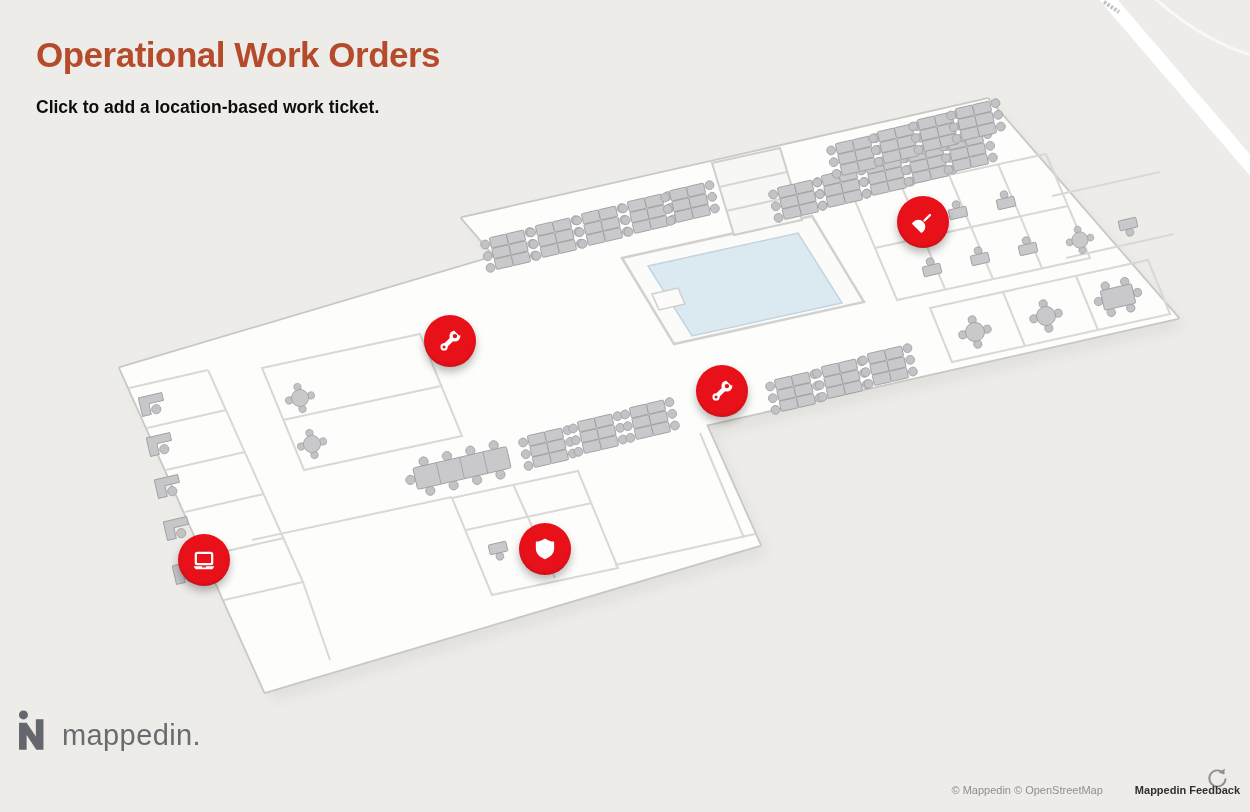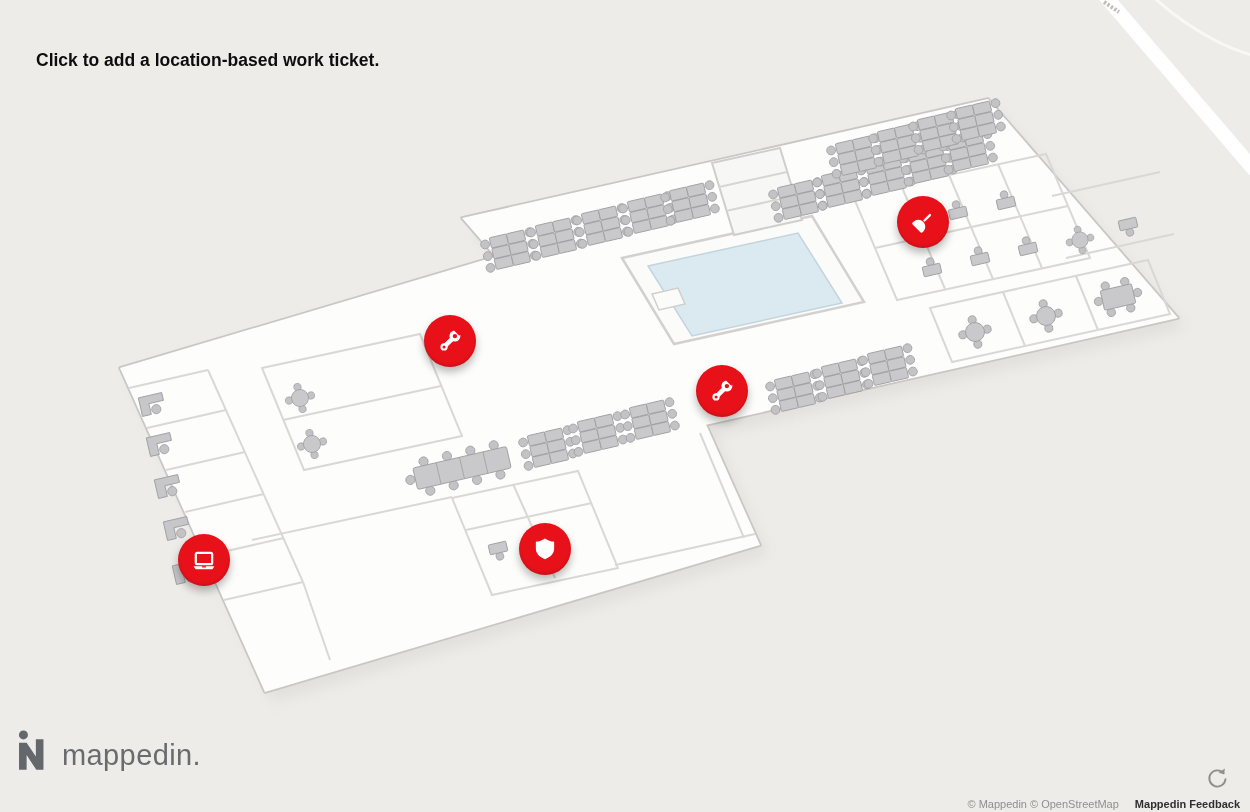--- a/index.html
+++ b/index.html
@@ -10,43 +10,43 @@
   }
   
   #map-svg{position:absolute;left:0;top:0;}
   
   .header{position:absolute;left:36px;top:36px;z-index:30;}
   .header h1{
     margin:0;font-size:35px;font-weight:bold;letter-spacing:-0.5px;
     color:#b54b2b;line-height:1.1;
   }
   .header p{
-    margin:14px 0 0 0;font-size:17.5px;font-weight:bold;color:#0d0d0d;
+    margin:22px 0 0 0;font-size:17.5px;font-weight:bold;color:#0d0d0d;
   }
   
   .marker{
     position:absolute;width:52px;height:52px;border-radius:50%;
     background:#e8111a;z-index:20;cursor:pointer;
     box-shadow:0 5px 9px rgba(0,0,0,0.28), inset 0 -2px 3px rgba(0,0,0,0.12);
     display:flex;align-items:center;justify-content:center;
   }
   .marker svg{display:block;}
   
   .logo{
-    position:absolute;left:16px;top:728px;z-index:30;display:flex;
+    position:absolute;left:16px;top:708px;z-index:30;display:flex;
     align-items:flex-end;gap:12px;cursor:pointer;
   }
   .logo-word{
     font-size:29px;color:#696c6f;letter-spacing:0.4px;line-height:1;
     padding-bottom:2px;
   }
   
   .attr-bar{
-    position:absolute;right:10px;bottom:2px;z-index:30;display:flex;
-    align-items:baseline;gap:16px;
+    position:absolute;right:10px;bottom:16px;z-index:30;display:flex;
+    align-items:baseline;gap:32px;
   }
   .attr-text{font-size:11px;color:#8f8f8f;}
   .feedback{font-size:11px;font-weight:bold;color:#2f2f2f;cursor:pointer;}
   .compass{
     position:absolute;right:20px;bottom:20px;z-index:30;width:26px;height:26px;
     cursor:pointer;
   }
 </style>
 </head>
 <body>
@@ -234,20 +234,21 @@
     <use href="#smalldesk" transform="translate(1006,203) rotate(167)"></use>
     <use href="#smalldesk" transform="translate(932,270) rotate(167)"></use>
     <use href="#smalldesk" transform="translate(980,259) rotate(167)"></use>
     <use href="#smalldesk" transform="translate(1028,249) rotate(167)"></use>
 
     <use href="#smalldesk" transform="translate(498,548) rotate(-13)"></use>
   </g>
 </svg>
 
 <div class="header">
+  <h1>Operational Work Orders</h1>
   <p>Click to add a location-based work ticket.</p>
 </div>
 
 <div class="marker" style="left:424px;top:315px;">
   <svg width="28" height="28" viewBox="0 0 24 24">
     <line x1="13.4" y1="10.6" x2="6.9" y2="17.1" stroke="#ffffff" stroke-width="4" stroke-linecap="round"></line>
     <circle cx="16.2" cy="7.8" r="4.7" fill="#ffffff"></circle>
     <rect x="16.2" y="1.2" width="6.4" height="4.8" fill="#e8111a" transform="rotate(45 19.4 3.6)"></rect>
     <circle cx="16.2" cy="7.8" r="1.9" fill="#e8111a"></circle>
     <circle cx="6.9" cy="17.1" r="3.1" fill="#ffffff"></circle>

